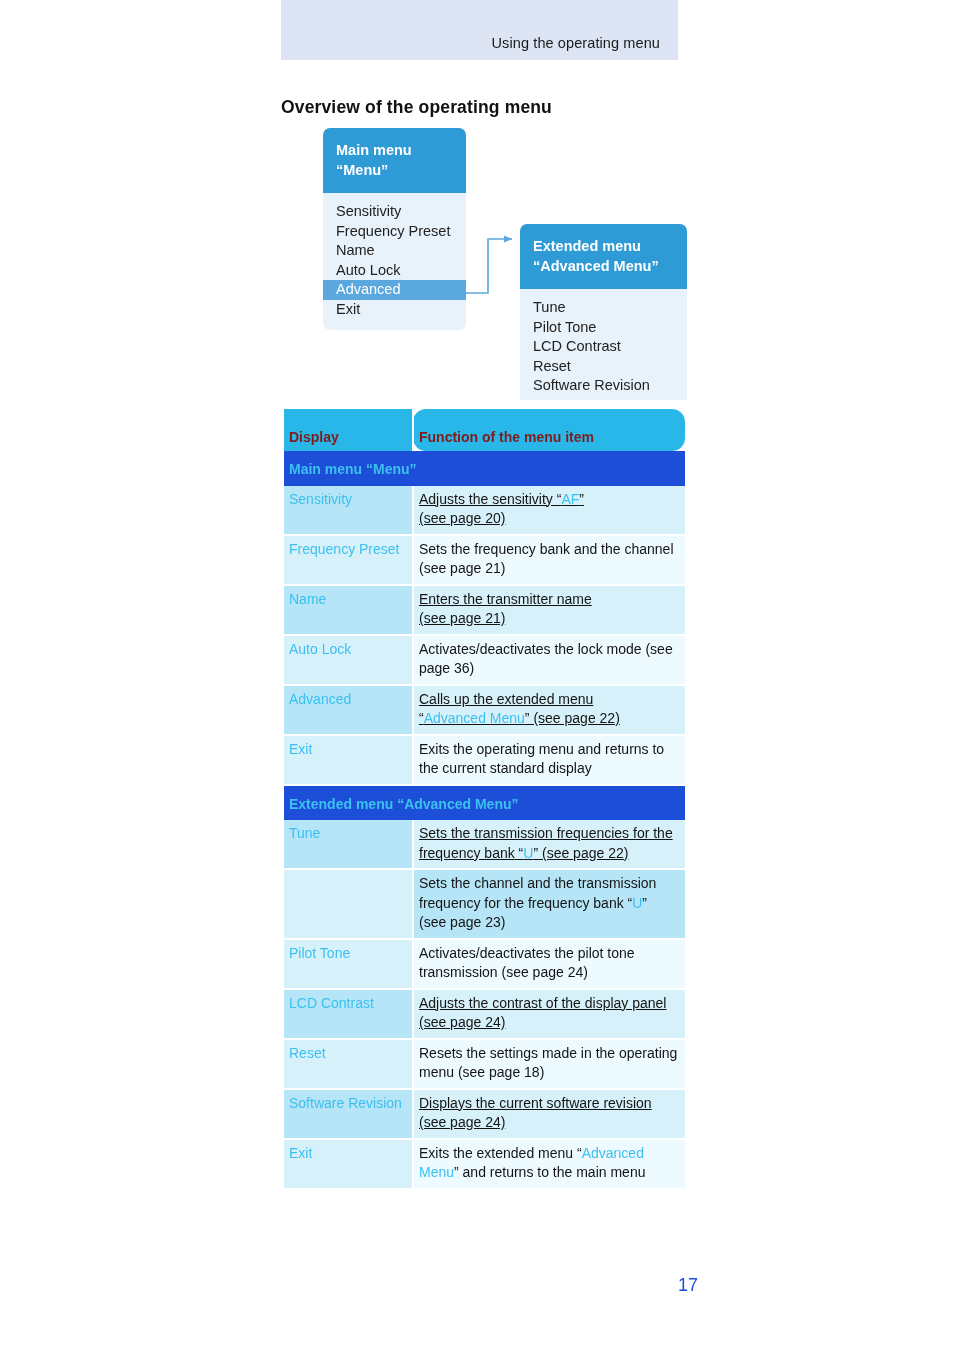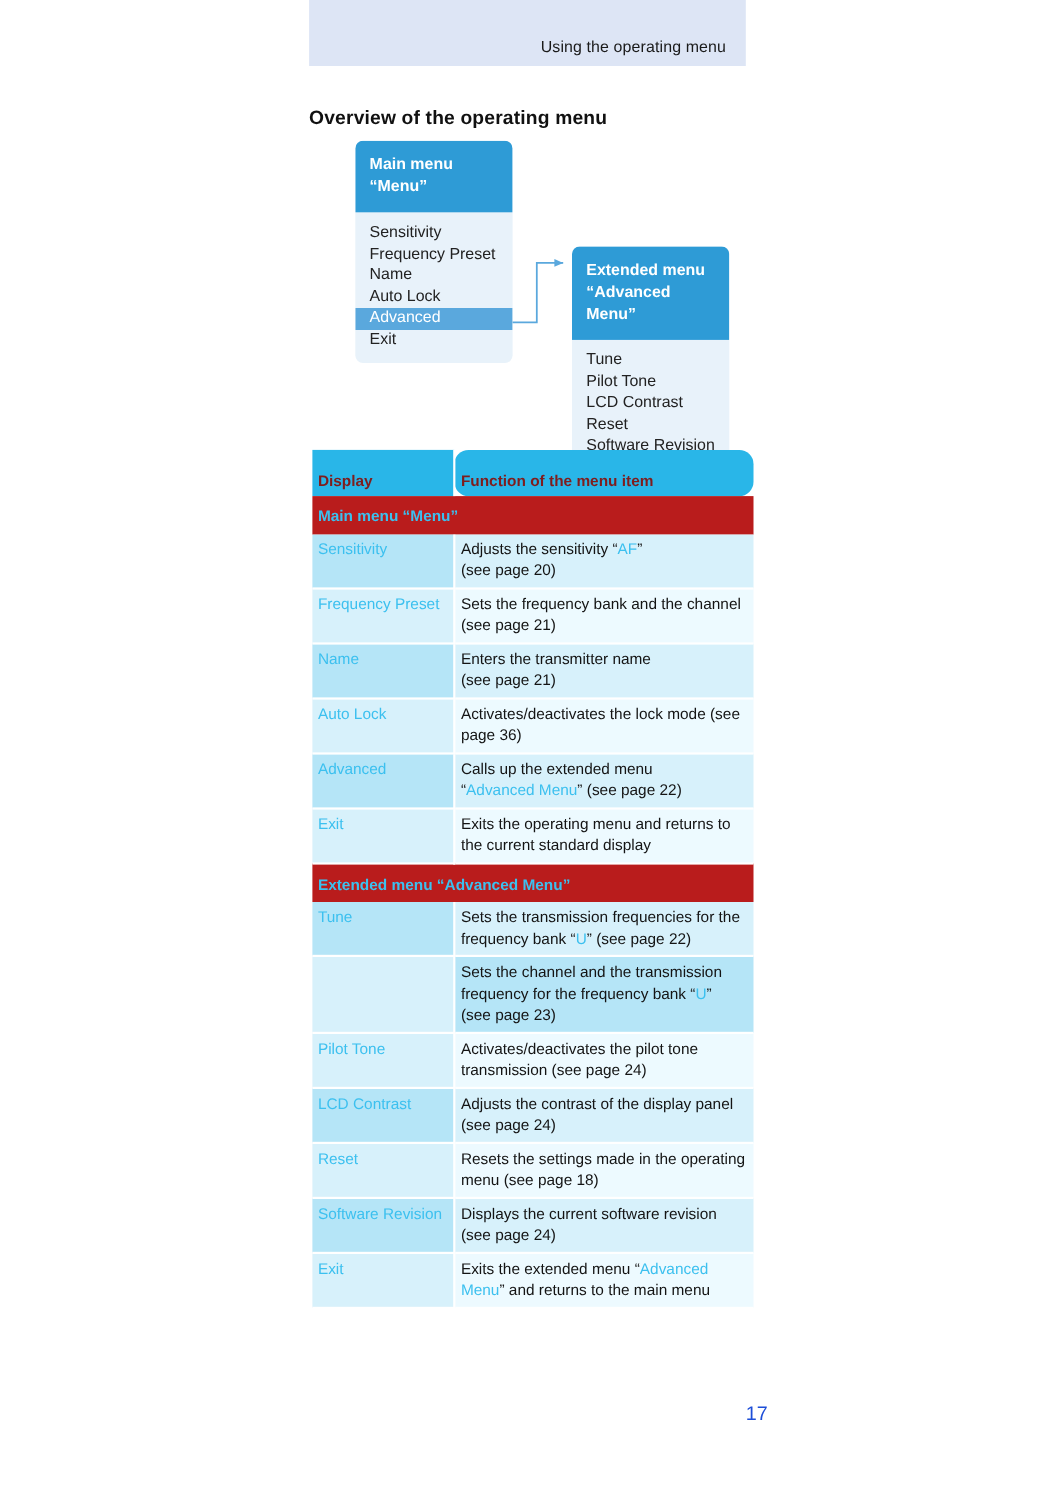--- a/index.html
+++ b/index.html
@@ -83,21 +83,21 @@
   }
 
   #main-menu-box {
     left: 42px;
     top: 0;
     width: 143px;
   }
   #extended-menu-box {
     left: 239px;
     top: 96px;
-    width: 143px;
+    width: 167px;
     border-radius: 7px 7px 0 0;
   }
   #extended-menu-box .box-list {
     padding: 9px 0 4px 0;
   }
 
   
   .connector {
     position: absolute;
     left: 0;
@@ -136,37 +136,37 @@
     line-height: 19.5px;
     vertical-align: top;
     padding: 4px 5px 5px 5px;
     border-right: 2px solid #ffffff;
     border-bottom: 2px solid #ffffff;
     color: #141414;
   }
   .menu-table td:last-child { border-right: none; }
 
   tr.section-row td {
-    background: #b91c1c;
+    background: #1d4ed8;
     color: #3cc0ef;
     font-weight: bold;
     font-size: 14px;
     padding-top: 9px;
     padding-bottom: 6px;
     border-right: none;
     border-bottom: none;
   }
 
   td.display-cell {
     color: #3cc0ef;
   }
 
   
   tr.shade-a td.display-cell { background: #b5e5f7; }
-  tr.shade-a td.func-cell    { background: #d7f1fb; }
+  tr.shade-a td.func-cell    { background: #d7f1fb; text-decoration: underline; }
   tr.shade-b td.display-cell { background: #d7f1fb; }
   tr.shade-b td.func-cell    { background: #edfaff; }
 
   tr.sub-a td.display-cell { background: #d7f1fb; }
   tr.sub-a td.func-cell    { background: #b5e5f7; }
 
   .hl { color: #3cc0ef; }
 
   
   .page-number {

